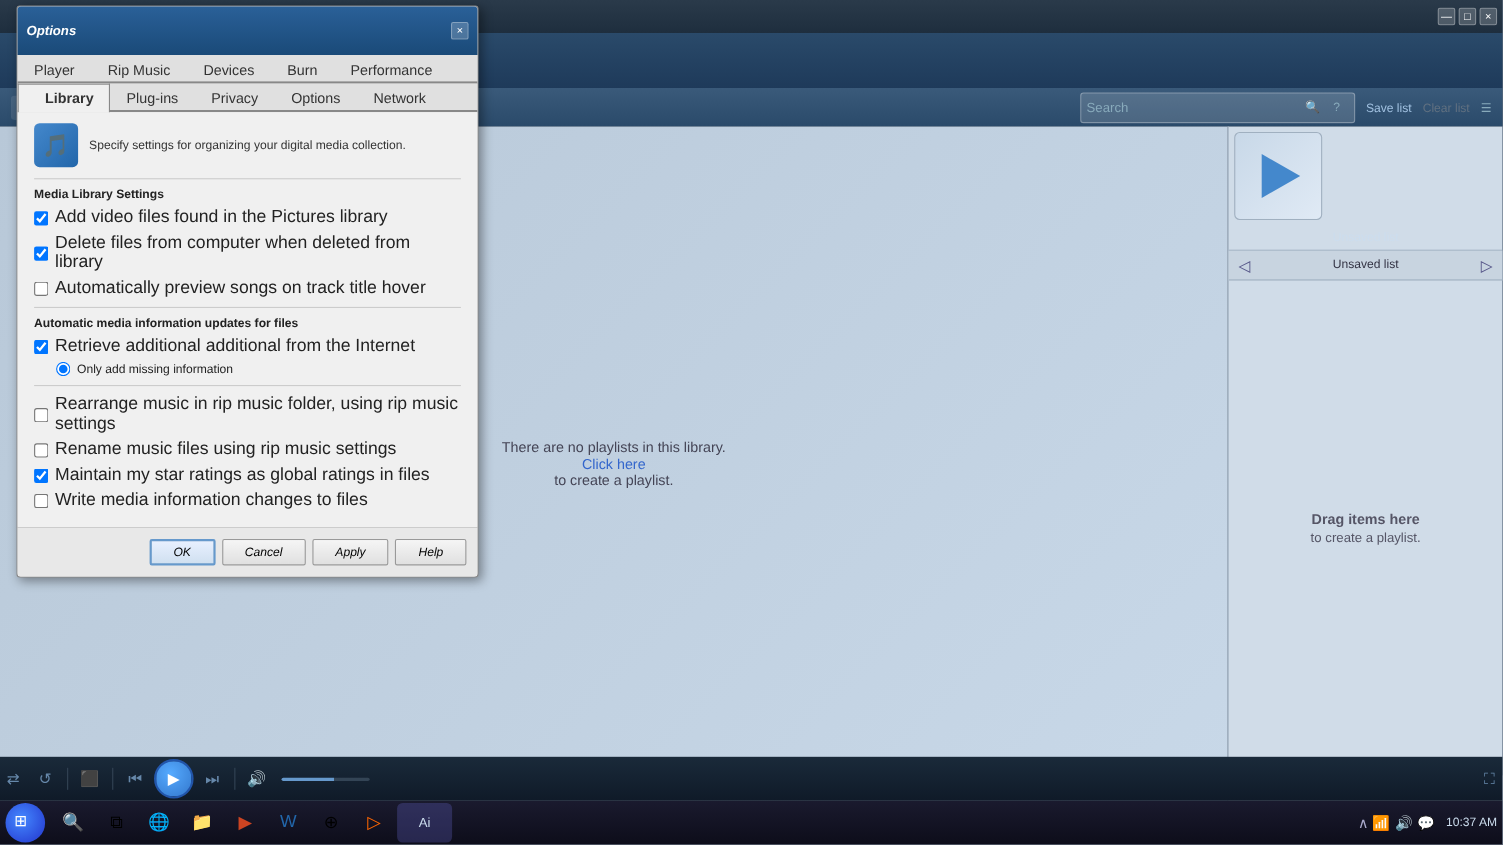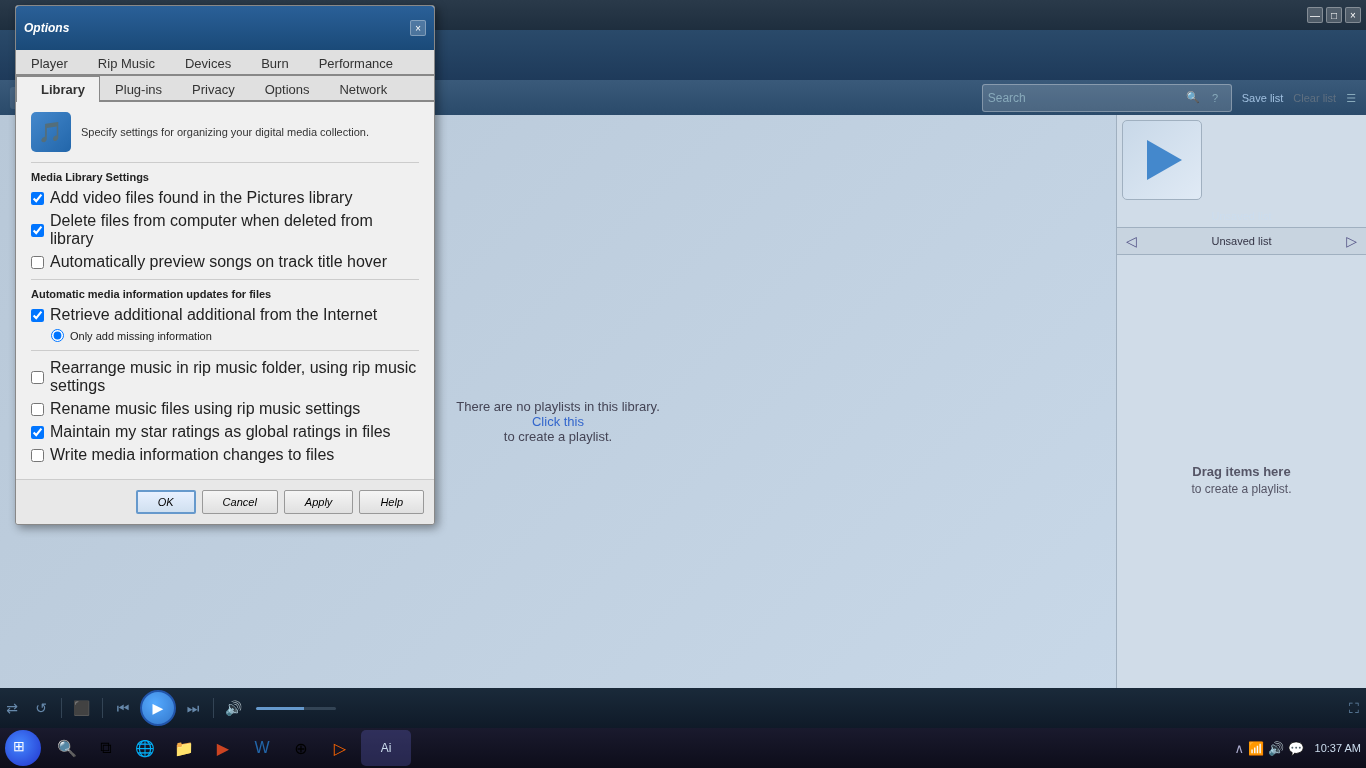--- a/index.html
+++ b/index.html
@@ -547,21 +547,21 @@
     </div>
     <div style="margin-left:5px;">
       <span style="color:#8ab;font-size:11px;">☰</span>
     </div>
   </div>
 
   <div class="wmp-content">
 
     <div class="main-area">
       <div>There are no playlists in this library.</div>
-      <a href="#">Click this</a>
+      <a href="#">Click here</a>
       <div>to create a playlist.</div>
     </div>
 
     <div class="playlist-panel">
 
       <div class="playlist-title">
         <div class="play-icon-container">
           <div class="play-triangle"></div>
         </div>
         <span>Unsaved list</span>

